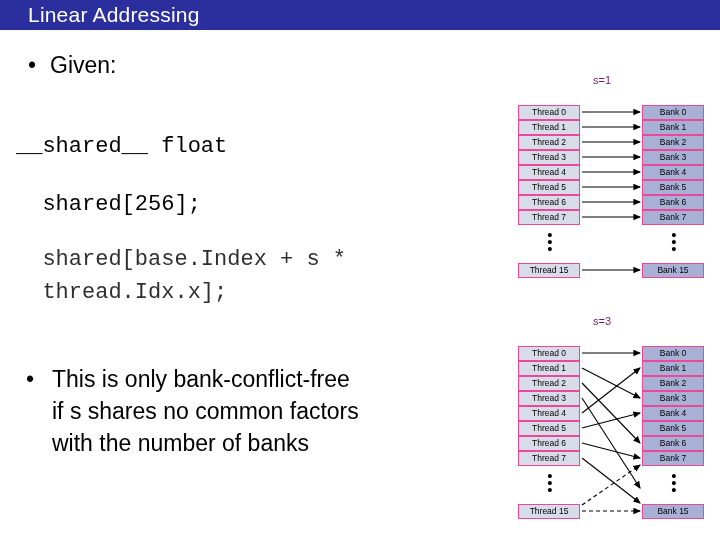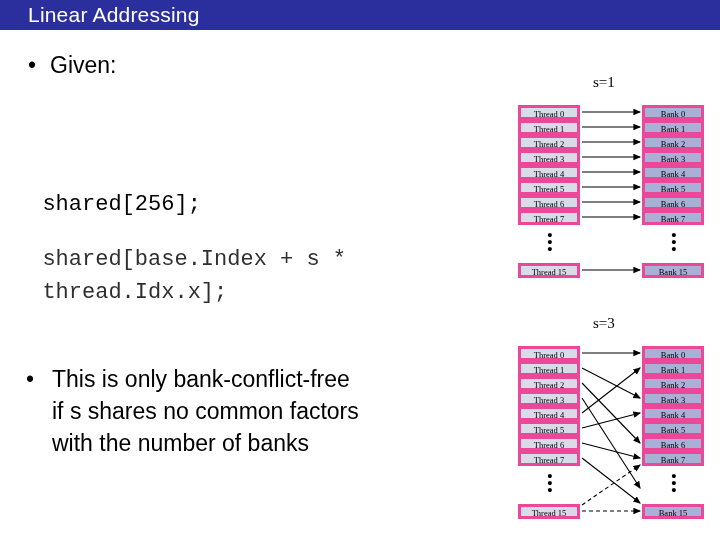--- a/index.html
+++ b/index.html
@@ -86,34 +86,34 @@
   .mono-inline {
     font-family: "Liberation Mono", monospace;
     font-size: 17px;
   }
   
   .diagram {
     position: absolute;
   }
   .slabel {
     position: absolute;
-    font-size: 15px;
-    color: #000000;
-    font-family: Liberation Serif, serif;
+    font-size: 11px;
+    color: #701a75;
+    font-family: Liberation Sans, sans-serif;
   }
   .cell {
     position: absolute;
     width: 62px;
     height: 15px;
     background: #d8dbe8;
-    border: 3px solid #ec4899;
+    border: 1px solid #ec4899;
     box-sizing: border-box;
     font-size: 8.5px;
     color: #000000;
-    font-family: Liberation Serif, serif;
+    font-family: Liberation Sans, sans-serif;
     line-height: 13px;
     text-align: center;
     overflow: hidden;
   }
   .cell.bank {
     background: #a9b0d6;
   }
   .dots {
     position: absolute;
     width: 10px;
@@ -135,20 +135,21 @@
 
 <div class="slide">
 
   <div class="title-bar"></div>
   <div class="title-text">Linear Addressing</div>
 
   <div class="bullet1" style="left:28px; top:52px;">
     <span class="dot">•</span><span>Given:</span>
   </div>
 
+  <div class="code" style="left:16px; top:132px;">__shared__ float</div>
   <div class="code" style="left:16px; top:162px;margin-top:28px;">  shared[256];</div>
   <div class="code" style="left:16px; top:245px; color:#2f2f2f;">  shared[base.Index + s *</div>
   <div class="code" style="left:16px; top:278px; color:#2f2f2f;">  thread.Idx.x];</div>
 
   <div class="bullet2" style="left:26px; top:363px;">
     <span class="dot">•</span>
     <span class="txt">This is only bank-conflict-free</span>
     <span class="txt">if s shares no common factors</span>
     <span class="txt">with the number of banks</span>
   </div>

